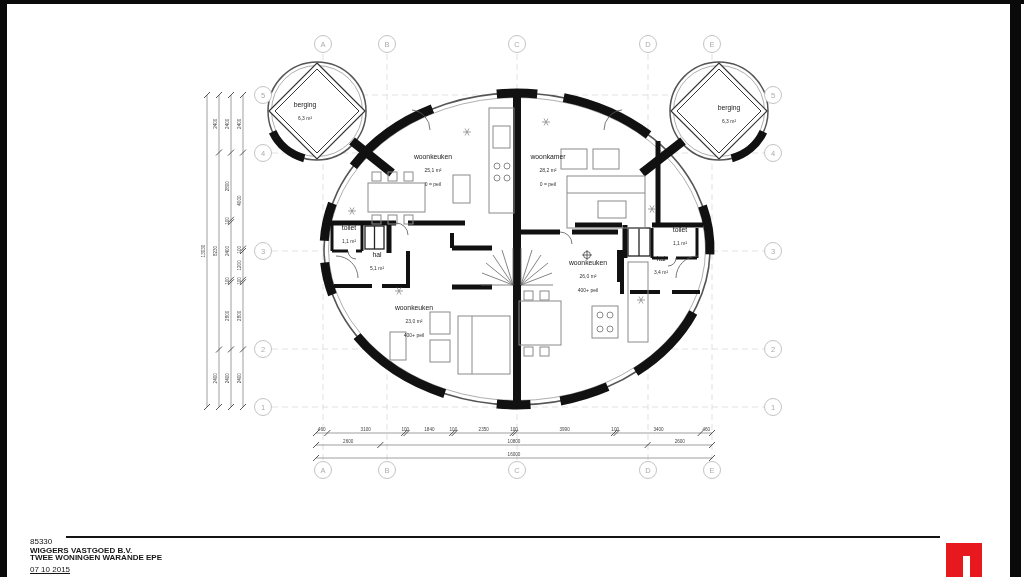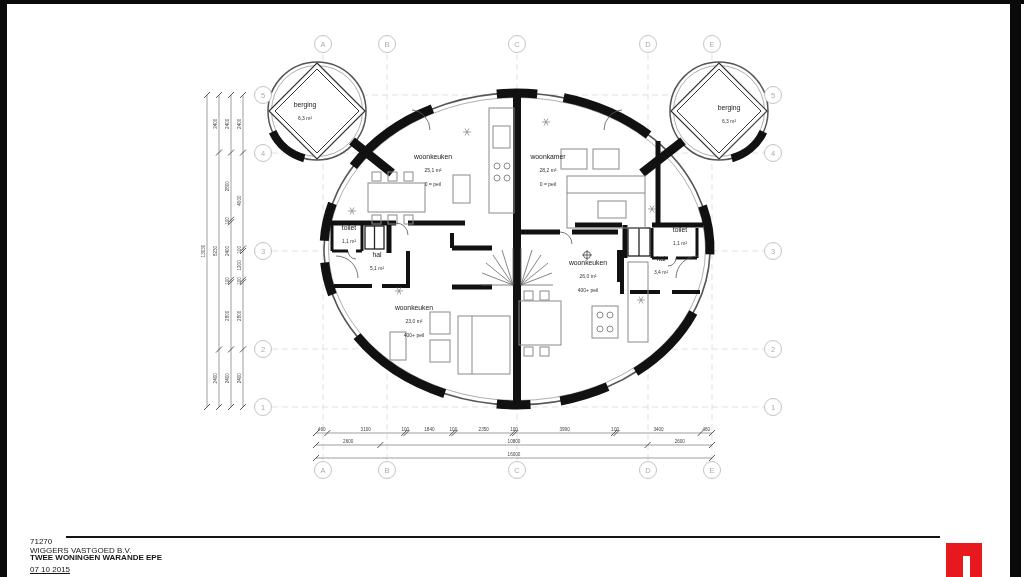--- a/index.html
+++ b/index.html
@@ -6,21 +6,21 @@
     font-family:"Liberation Sans", sans-serif;}
   .sheet{position:absolute;left:0;top:0;width:1024px;height:577px;background:#ffffff;}
   svg{position:absolute;left:0;top:0;}
   .bar{position:absolute;background:#0a0a0a;}
   .bar-top{left:0;top:0;width:1024px;height:4px;}
   .bar-left{left:0;top:0;width:7px;height:577px;}
   .bar-right{left:1010px;top:0;width:11px;height:577px;}
   .tb-line{position:absolute;left:66px;top:536px;width:874px;height:2px;background:#141414;}
   .tb{position:absolute;left:30px;color:#161616;font-size:8px;line-height:9px;white-space:nowrap;}
   .tb-num{top:537px;}
-  .tb-client{top:546px;}
+  .tb-client{top:546px;font-weight:bold;}
   .tb-project{top:553px;font-weight:bold;}
   .tb-date{top:565px;text-decoration:underline;}
   .logo{position:absolute;left:946px;top:543px;width:36px;height:34px;background:#e8191e;}
   .logo-notch{position:absolute;left:17px;top:13px;width:7px;height:21px;background:#ffffff;}
 </style>
 </head>
 <body>
 
 <div class="sheet">
 
@@ -317,21 +317,21 @@
         <circle cx="773" cy="349" r="8.5" fill="#fff" stroke="#c4c4c4" stroke-width="1"></circle>
         <text x="773" y="351.7" text-anchor="middle" font-size="7.5" fill="#ababab">2</text>
         <circle cx="263" cy="407" r="8.5" fill="#fff" stroke="#c4c4c4" stroke-width="1"></circle>
         <text x="263" y="409.7" text-anchor="middle" font-size="7.5" fill="#ababab">1</text>
         <circle cx="773" cy="407" r="8.5" fill="#fff" stroke="#c4c4c4" stroke-width="1"></circle>
         <text x="773" y="409.7" text-anchor="middle" font-size="7.5" fill="#ababab">1</text>
       </g>
   </svg>
 
   <div class="tb-line"></div>
-  <div class="tb tb-num">71270</div>
+  <div class="tb tb-num">85330</div>
   <div class="tb tb-client">WIGGERS VASTGOED B.V.</div>
   <div class="tb tb-project">TWEE WONINGEN WARANDE EPE</div>
   <div class="tb tb-date">07 10 2015</div>
 
   <div class="logo">
     <div class="logo-notch"></div>
   </div>
 
   <div class="bar bar-top"></div>
   <div class="bar bar-left"></div>

